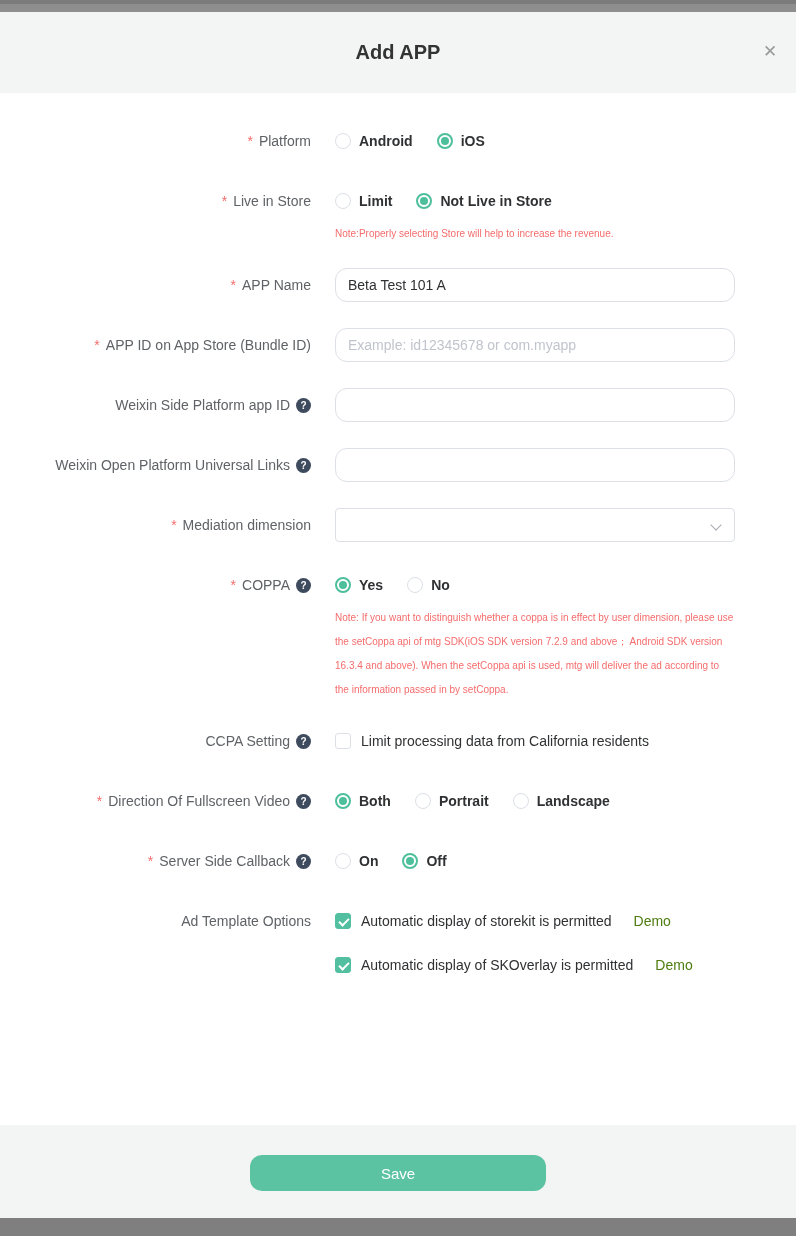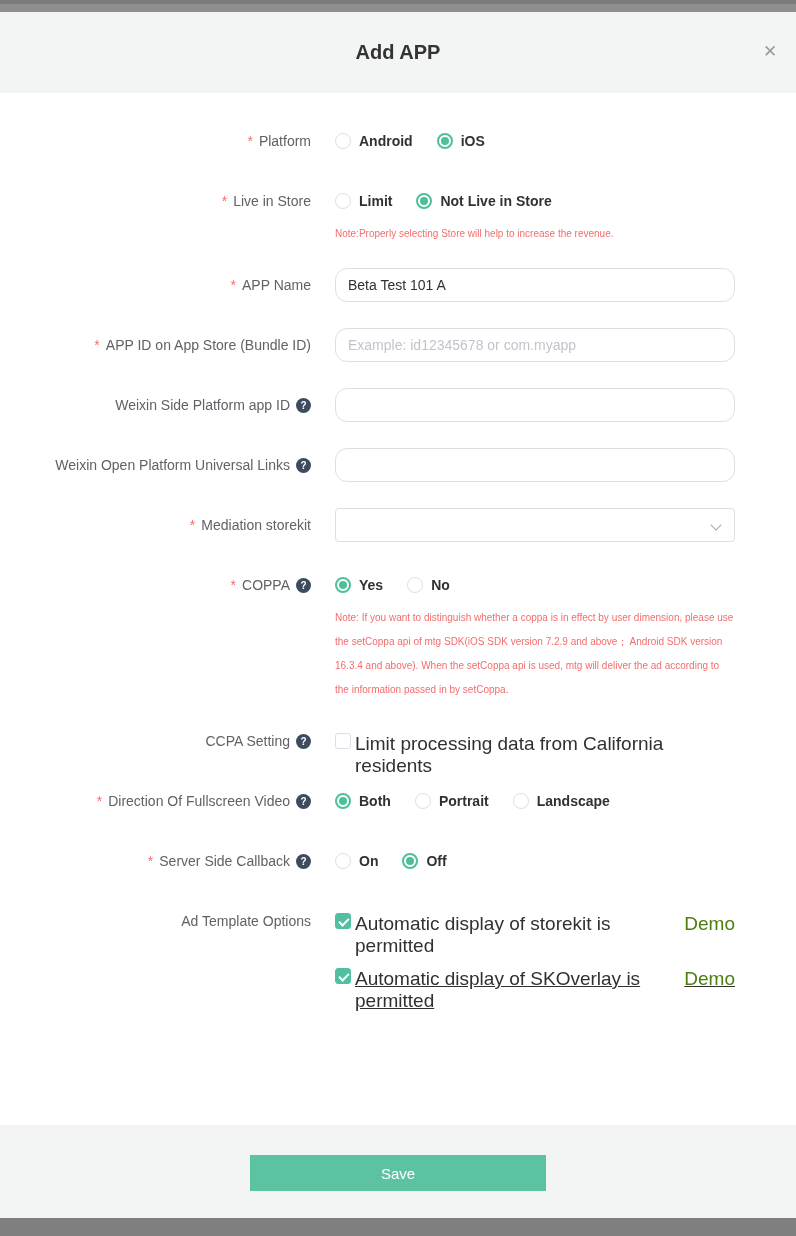--- a/index.html
+++ b/index.html
@@ -43,31 +43,31 @@
 
   .text-input { width:400px; height:34px; border:1px solid #dcdfe6; border-radius:12px; padding:0 12px;
                 font-size:14px; color:#303133; font-family:"Liberation Sans", sans-serif; outline:none; background:#fff; }
   .text-input::placeholder { color:#c0c4cc; }
 
   .select-box { width:400px; height:34px; border:1px solid #dcdfe6; border-radius:4px; background:#fff;
                 position:relative; cursor:pointer; }
   .chevron-down { position:absolute; right:14px; top:12px; width:8px; height:8px;
                   border-right:1px solid #a8abb0; border-bottom:1px solid #a8abb0; transform:rotate(45deg); }
 
-  .checkbox-line { display:flex; gap:4px; height:16px; font-size:19px; color:#303133; cursor:pointer; }
+  .checkbox-line { display:flex; gap:10px; align-items:center; height:16px; font-size:14px; color:#303133; cursor:pointer; }
   .checkbox { width:16px; height:16px; border:1px solid #dcdfe6; border-radius:3px; background:#fff;
               position:relative; flex-shrink:0; }
   .checkbox.checked { background:#52c0a0; border-color:#52c0a0; }
   .checkbox.checked::after { content:""; position:absolute; left:5px; top:2px; width:4px; height:8px;
               border-right:2px solid #fff; border-bottom:2px solid #fff; transform:rotate(45deg); }
   .demo-link { margin-left:12px; color:#4d7c0f; text-decoration:none; cursor:pointer; }
-  .gap44 { margin-top:39px;text-decoration:underline; }
+  .gap44 { margin-top:28px; }
 
   .modal-footer { height:93px; background:#f3f4f4; text-align:center; padding-top:30px; }
-  .save-btn { width:296px; height:36px; background:#5cc3a2; border:none; border-radius:0;
+  .save-btn { width:296px; height:36px; background:#5cc3a2; border:none; border-radius:12px;
               color:#fff; font-size:15px; font-weight:500; font-family:"Liberation Sans", sans-serif; cursor:pointer; }
 </style>
 </head>
 <body>
 
 <div class="page">
   <div class="bar-top1"></div>
   <div class="bar-top2"></div>
 
   <div class="modal-header">
@@ -152,21 +152,21 @@
         <span class="help-icon">?</span>
       </div>
       <div class="ctrl-col">
         <input class="text-input" type="text" style="">
       </div>
     </div>
 
     <div class="row row-line34 mb35">
       <div class="label-col">
         <span class="asterisk">*</span>
-        <span>Mediation storekit</span>
+        <span>Mediation dimension</span>
       </div>
       <div class="ctrl-col">
         <div class="select-box">
           <span class="chevron-down"></span>
         </div>
       </div>
     </div>
 
     <div class="row row-line16 mb31">
       <div class="label-col">

